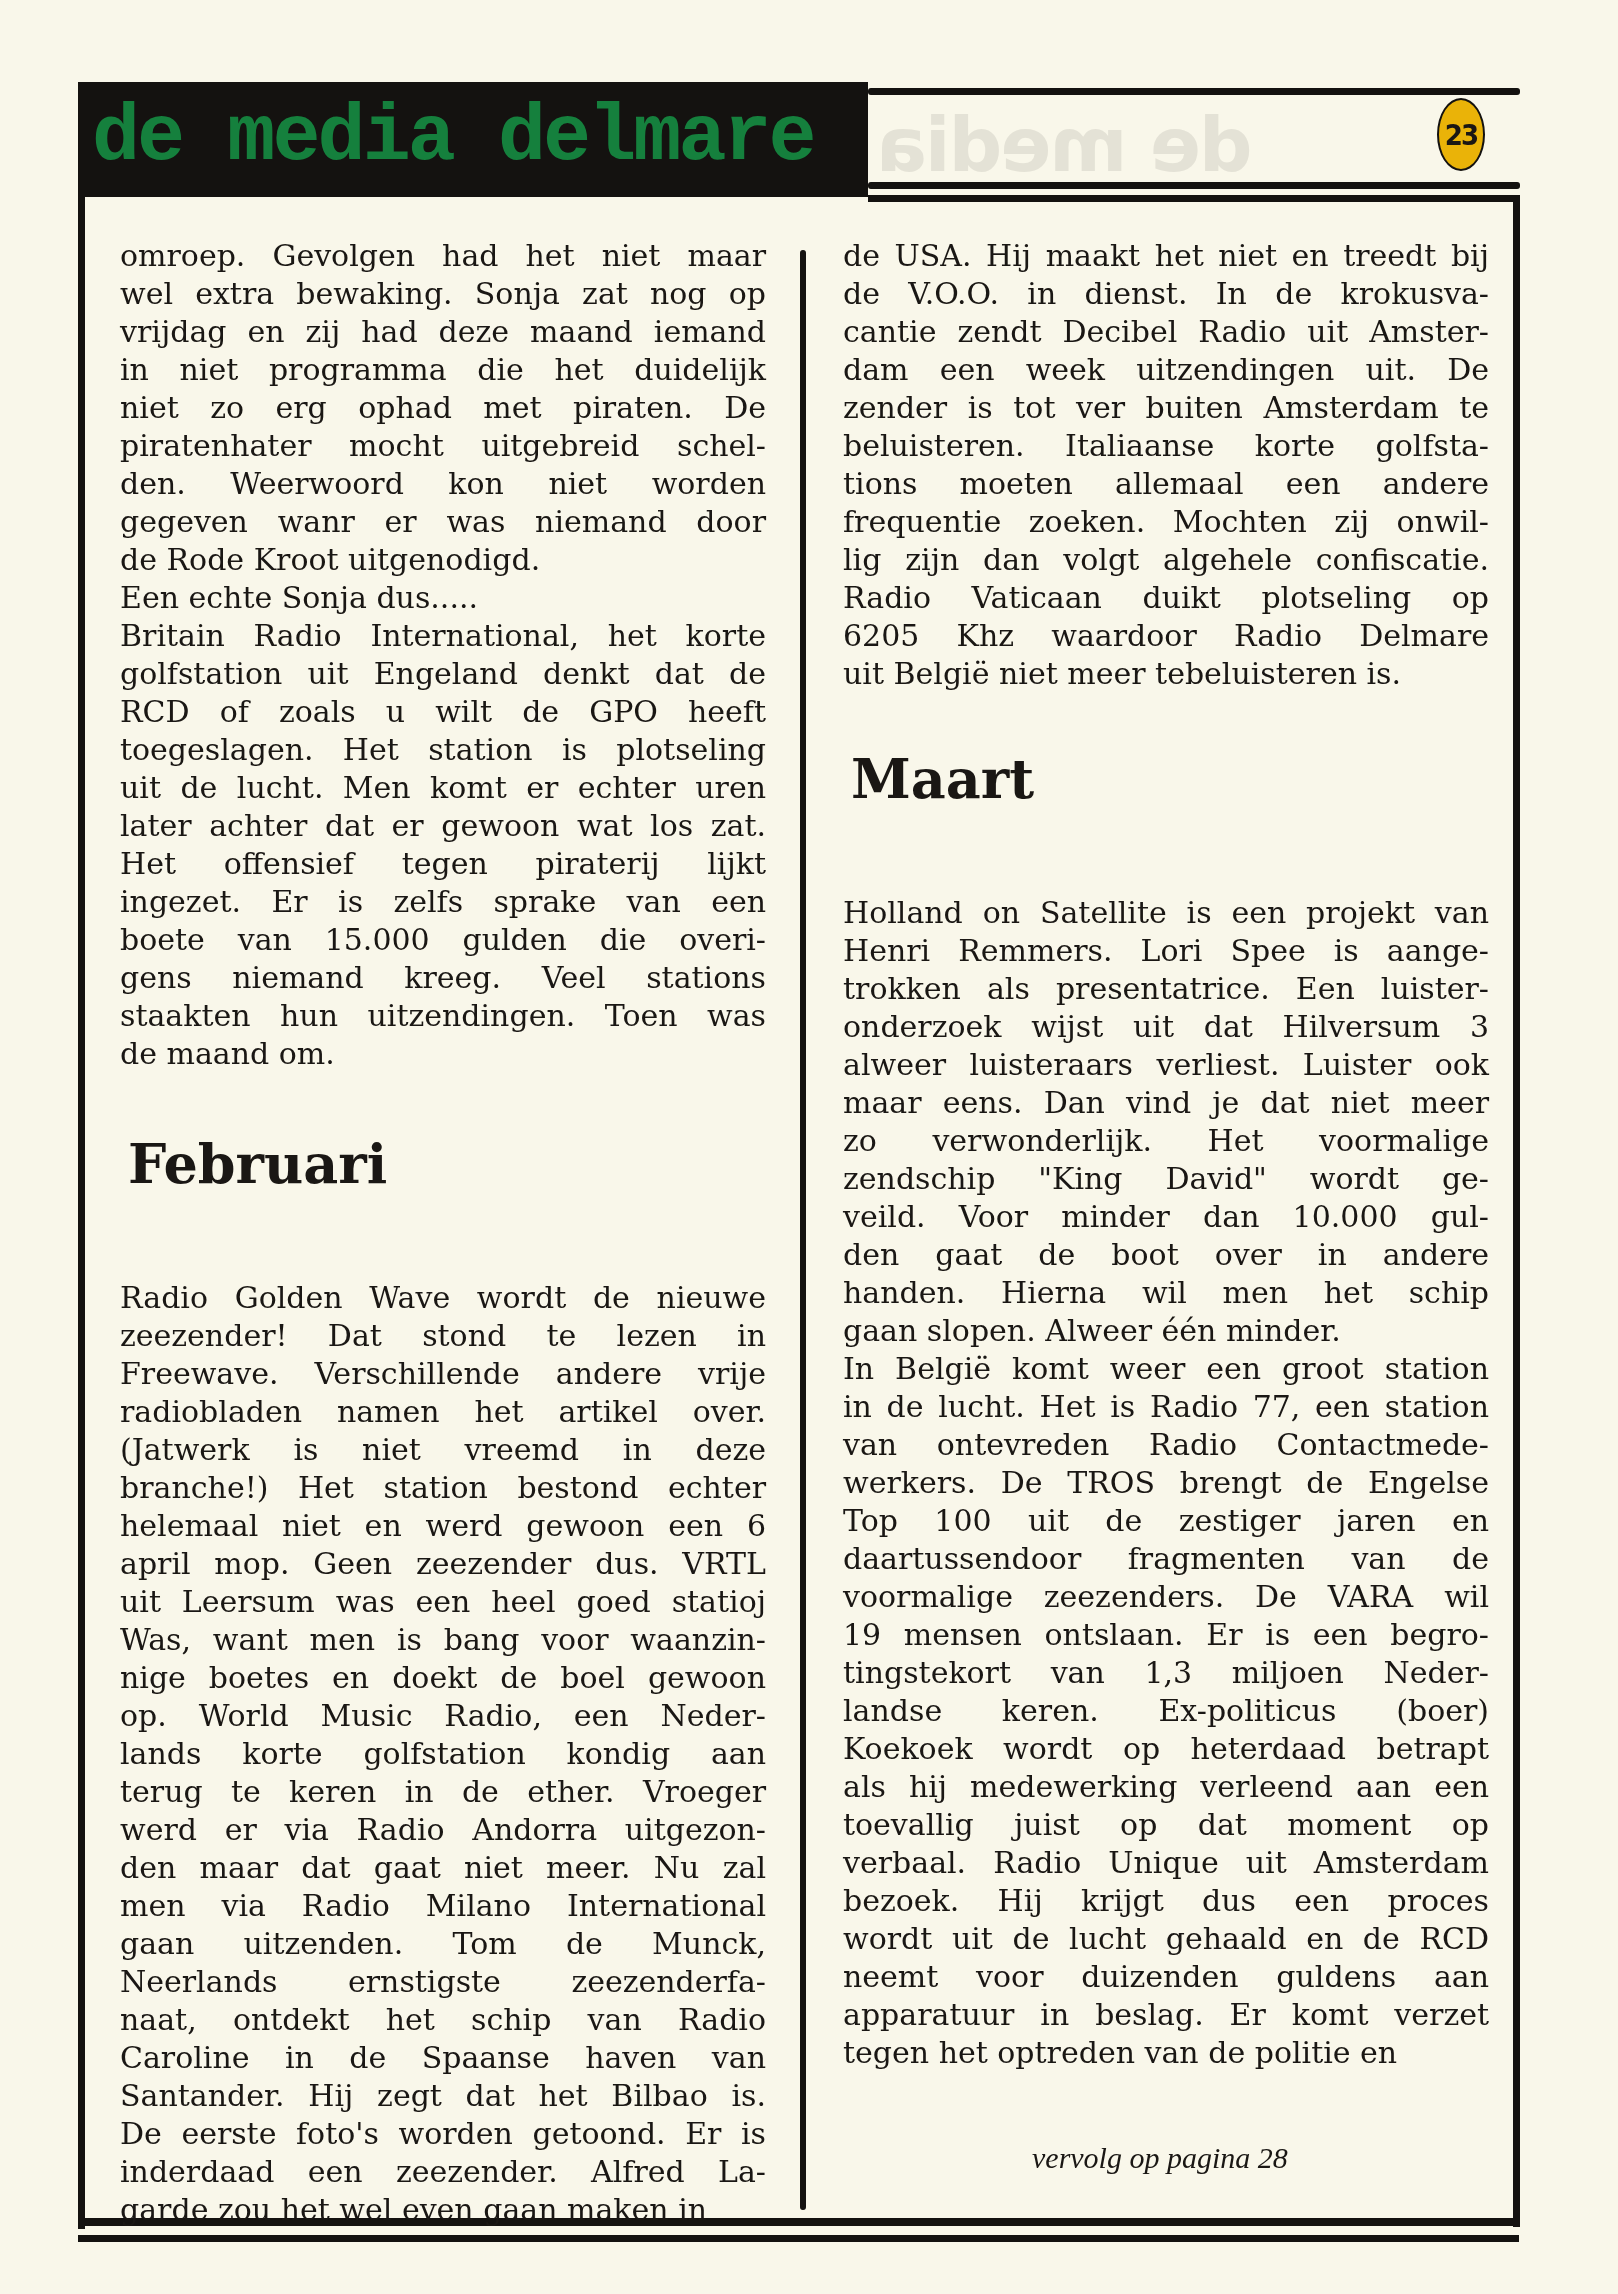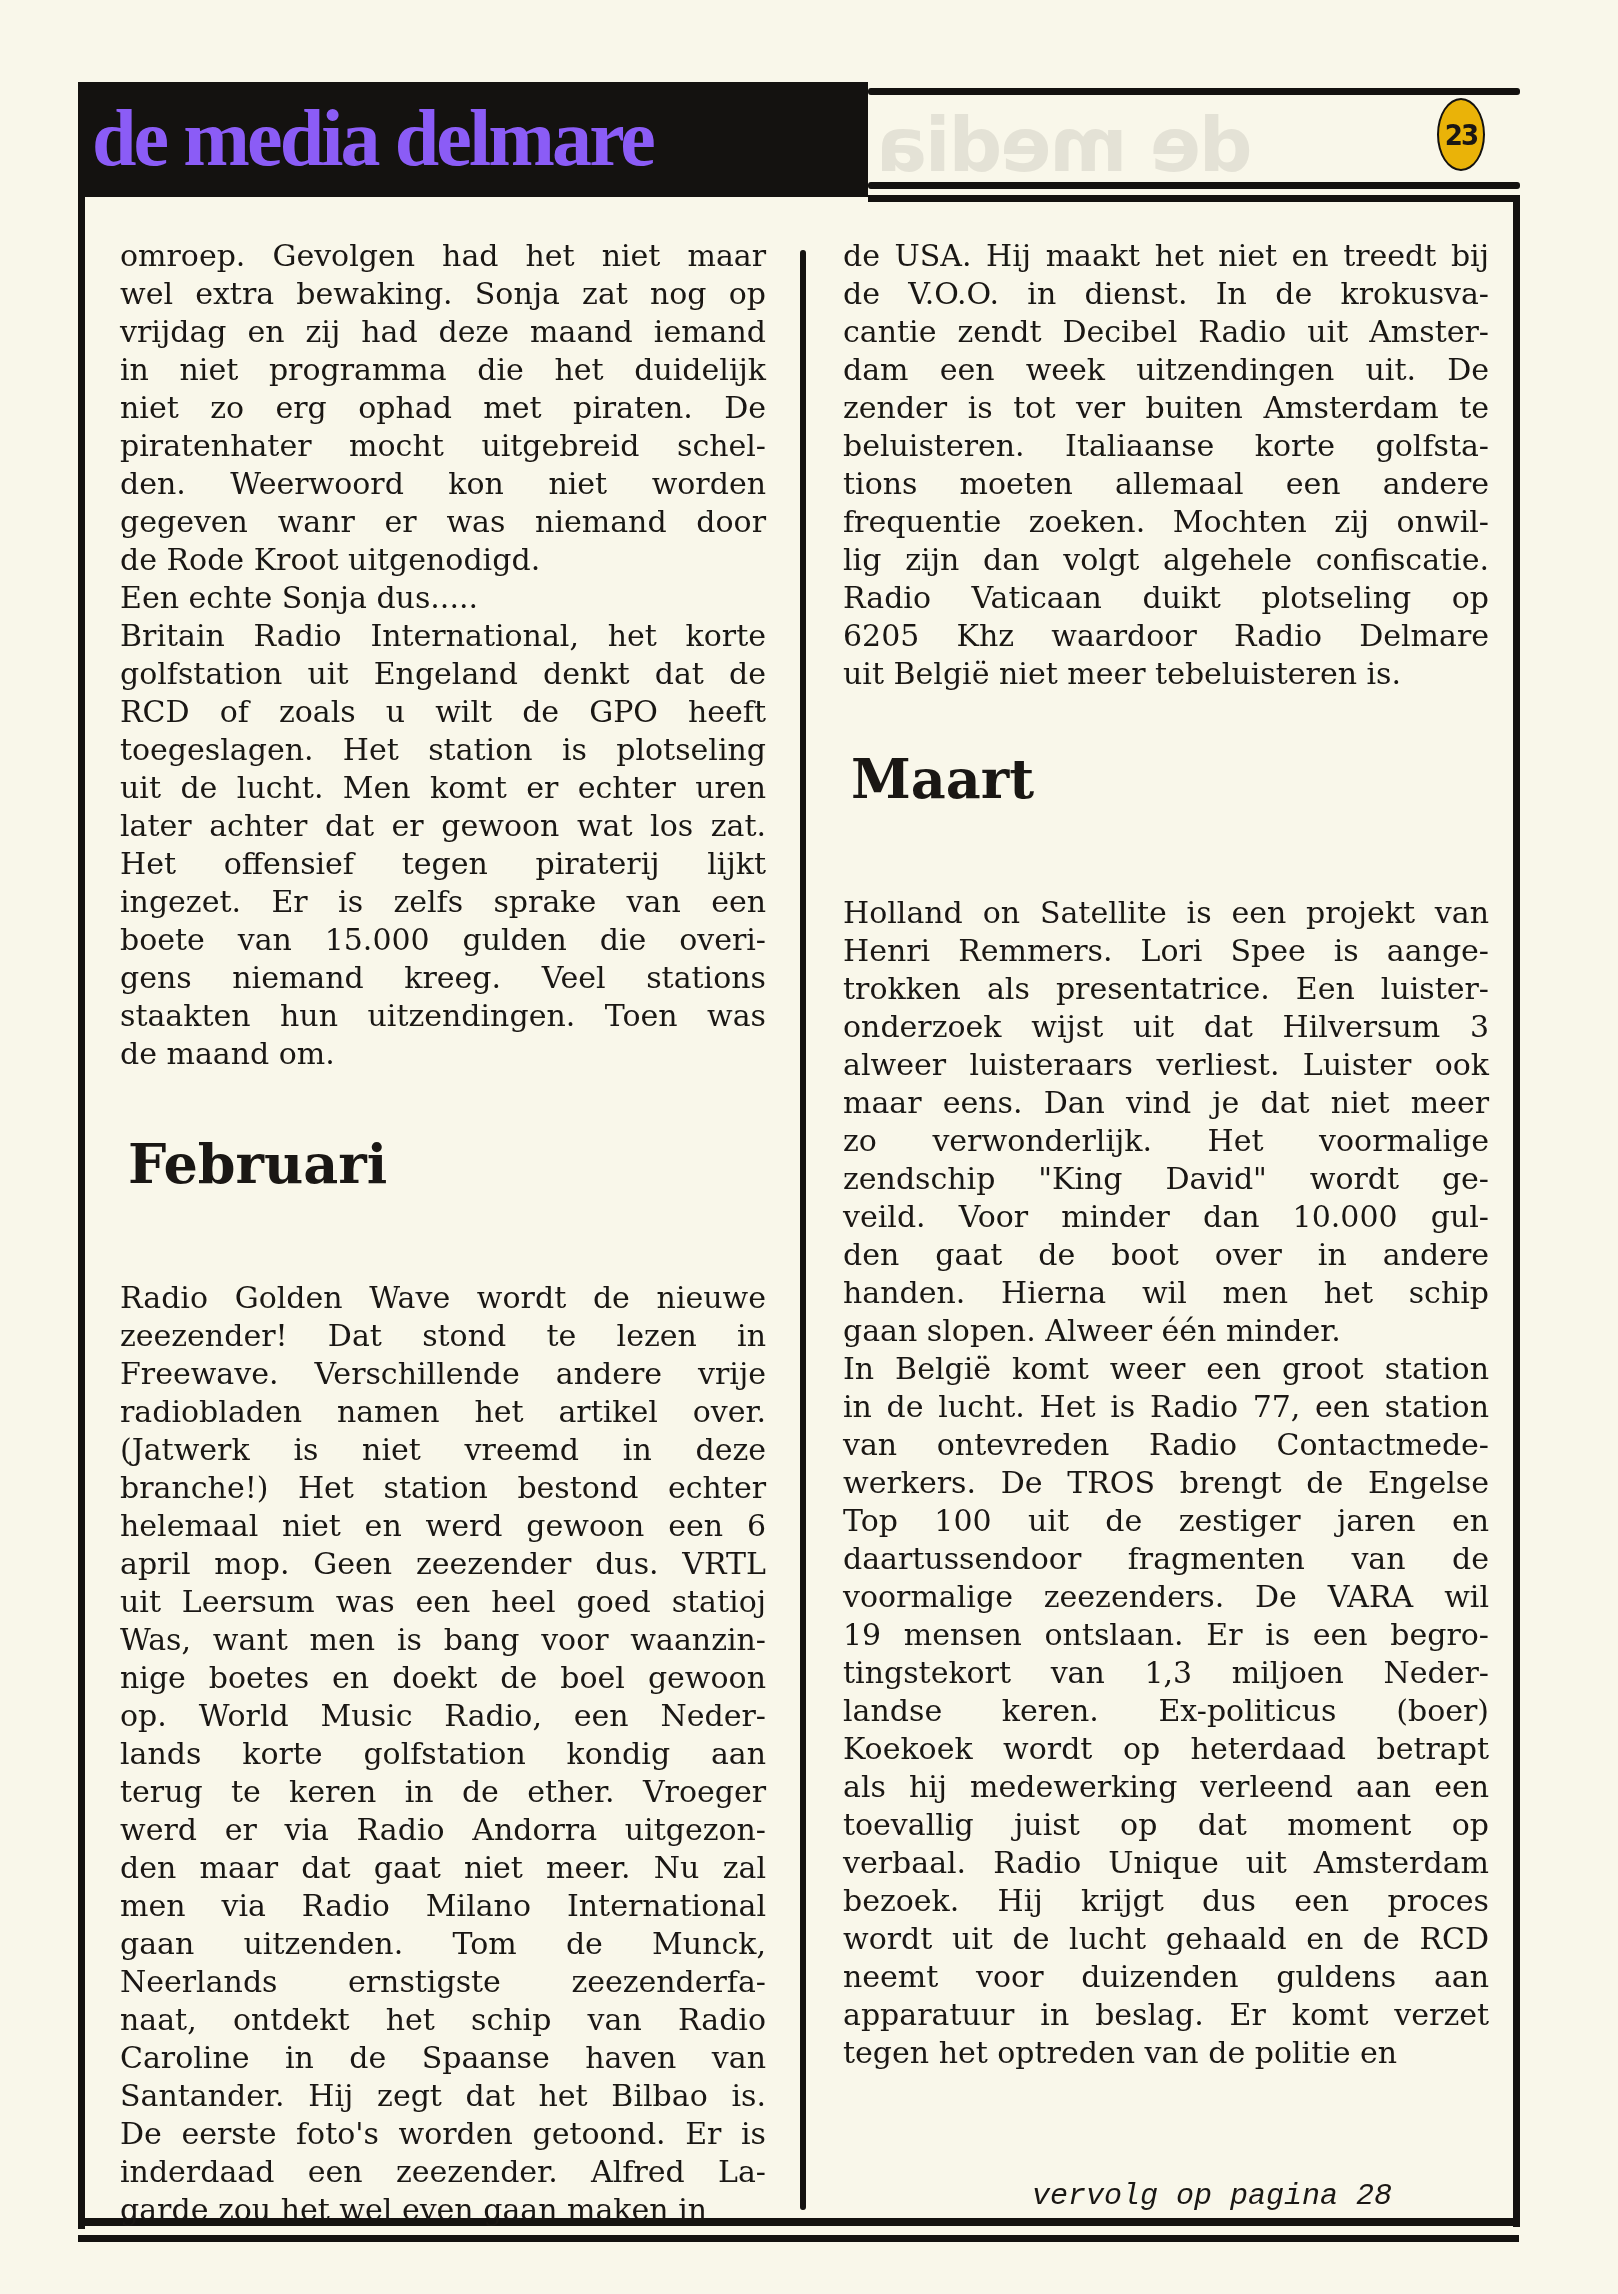--- a/index.html
+++ b/index.html
@@ -8,23 +8,23 @@
     background: #f9f7ea;
     font-family: "DejaVu Serif", serif;
     color: #1a1714;
   }
   .header-black {
     position: absolute; left: 78px; top: 82px; width: 790px; height: 115px;
     background: #141210;
   }
   .masthead {
     position: absolute; left: 92px; top: 90px;
-    font-family: Liberation Serif, serif; font-weight: bold;
+    font-family: Liberation Mono, monospace; font-weight: bold;
     font-size: 80px; letter-spacing: -2.9px; line-height: 96px;
-    color: #8b5cf6; white-space: nowrap;
+    color: #15803d; white-space: nowrap;
   }
   .header-right {
     position: absolute; left: 868px; top: 88px; width: 652px; height: 101px;
   }
   .header-right .rule-top {
     position: absolute; left: 0; right: 0; top: 0; height: 6.7px; background: #141210; border-radius: 2.9px;
   }
   .header-right .rule-mid {
     position: absolute; left: 0; right: 0; top: 94px; height: 6.7px; background: #141210; border-radius: 2.9px;
   }
@@ -67,22 +67,22 @@
   .column.left { left: 120px; }
   .column.right { left: 843px; }
   .line { display: block; text-align: justify; text-align-last: justify; white-space: nowrap; }
   .line.last { text-align-last: left; }
   .section-heading {
     font-family: "DejaVu Serif", serif; font-weight: bold;
     font-size: 54px; line-height: 57px; margin: 8px;
   }
   .continue-note {
     position: absolute; left: 1032px; top: 2141px;
-    font-family: Liberation Mono, monospace; font-style: italic;
-    font-size: 30px; color: #1a1714; margin-top: 38px;
+    font-family: Liberation Serif, serif; font-style: italic;
+    font-size: 30px; color: #1a1714;
   }
 </style>
 </head>
 <body>
 
 <div class="header-black"></div>
 <div class="masthead">de media delmare</div>
 <div class="header-right">
   <div class="rule-top"></div>
   <div class="ghost">de media</div>

